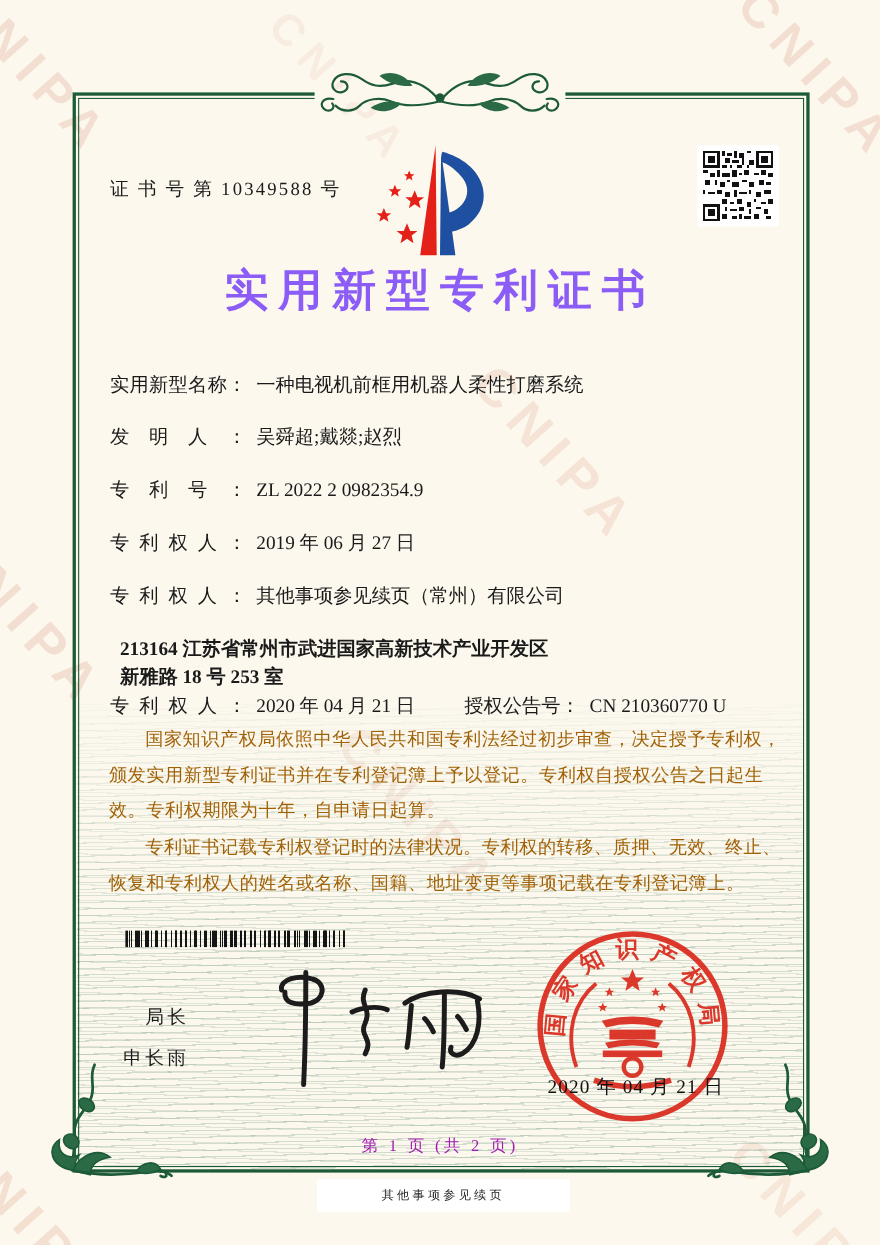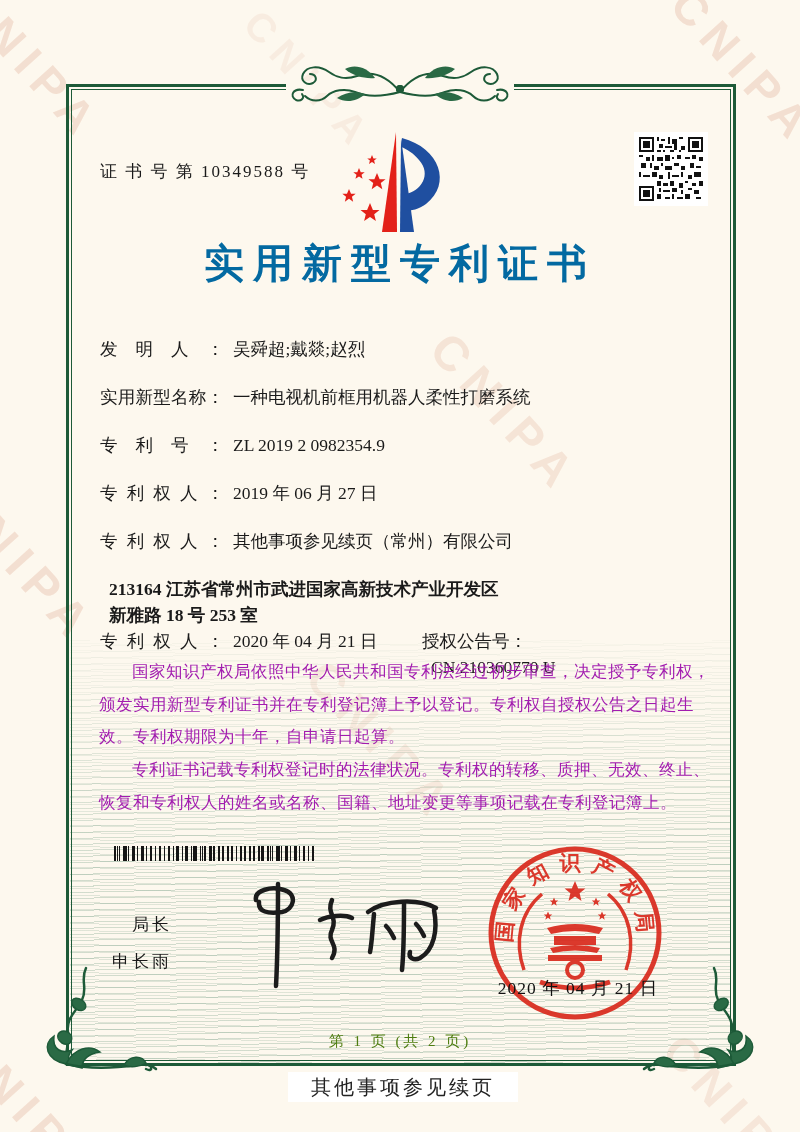--- a/index.html
+++ b/index.html
@@ -29,49 +29,49 @@
   .frame-inner{position:absolute;inset:2px;border:1px solid #1d5a38;}
   .ornament{position:absolute;z-index:2;pointer-events:none;}
   .orn-top{left:284px;top:56px;}
   .orn-bl{left:28px;top:966px;}
   .orn-br{left:642px;top:966px;transform:scaleX(-1);}
   
   .cert-no{position:absolute;left:100px;top:134px;z-index:2;font-size:17px;letter-spacing:2px;margin-top:26px;}
   .logo{position:absolute;left:338px;top:122px;z-index:2;}
   .qr{position:absolute;left:634px;top:132px;z-index:2;background:#fff;padding:5px;}
   .title{position:absolute;left:0;top:236px;width:100%;text-align:center;z-index:2;
-         font-size:40px;font-weight:bold;letter-spacing:9px;color:#0369a1;}
+         font-size:40px;font-weight:bold;letter-spacing:9px;color:#8b5cf6;}
   
   .fields{position:absolute;left:100px;top:336px;width:514px;z-index:2;font-size:17.5px;}
   .row{display:flex;line-height:26px;margin-bottom:22px;position:relative;}
   .lbl{width:124px;flex:none;text-align:justify;text-align-last:justify;-moz-text-align-last:justify;}
   .val{flex:1;margin-left:9px;}
   .row-address{margin-bottom:0;}
   .row-address .val{max-width:392px;font-weight:bold;}
-  .pair2{position:absolute;left:322px;top:0;display:flex;width:290px;flex-direction:column;}
+  .pair2{position:absolute;left:322px;top:0;display:flex;width:290px;}
   .pair2 .lbl2{flex:none;}
   .pair2 .val2{margin-left:9px;white-space:nowrap;}
   
   .body-text{position:absolute;left:99px;top:656px;width:614px;z-index:2;font-size:16.5px;
-             line-height:1.98;letter-spacing:.5px;color:#a21caf;}
+             line-height:1.98;letter-spacing:.5px;color:#a16207;}
   .body-text p{margin:0;text-indent:2em;}
   
   .barcode{position:absolute;left:114px;top:846px;width:202px;height:15px;z-index:2;
     background:
       repeating-linear-gradient(90deg,#151515 0 2px,rgba(0,0,0,0) 2px 5px,#151515 5px 6px,rgba(0,0,0,0) 6px 9px),
       repeating-linear-gradient(90deg,rgba(0,0,0,0) 0 3px,#151515 3px 4px,rgba(0,0,0,0) 4px 11px,#151515 11px 13px,rgba(0,0,0,0) 13px 17px);}
   .director{position:absolute;left:112px;top:906px;z-index:2;font-size:17px;letter-spacing:3px;line-height:37px;text-align:right;}
   .signature{position:absolute;left:232px;top:878px;z-index:2;}
   .seal{position:absolute;left:484px;top:842px;z-index:3;}
   .seal-date{position:absolute;left:492px;top:976px;width:172px;z-index:4;text-align:center;
              font-size:17.5px;letter-spacing:1px;color:#111;}
   .page-num{position:absolute;left:0;top:1032px;width:100%;text-align:center;z-index:2;
-            font-size:15px;letter-spacing:3px;color:#4d7c0f;}
+            font-size:15px;letter-spacing:3px;color:#a21caf;}
   .cont-note{position:absolute;left:288px;top:1072px;width:230px;height:30px;line-height:30px;z-index:2;
-             background:#ffffff;text-align:center;font-size:20px;letter-spacing:3px;color:#222;}
+             background:#ffffff;text-align:center;font-size:11px;letter-spacing:3px;color:#222;}
   svg text{font-family:"Liberation Serif","DejaVu Serif",serif;}
 </style>
 </head>
 <body>
 
 <div class="page">
 
   <div class="wm wm1">CNIPA</div>
   <div class="wm wm2">CNIPA</div>
   <div class="wm wm3">CNIPA</div>
@@ -213,30 +213,30 @@
         <rect x="17" y="27" width="3" height="1"></rect>
         <rect x="21" y="26" width="2" height="2"></rect>
         <rect x="26" y="27" width="2" height="1"></rect>
     </g>
   </svg>
 
   <div class="title">实用新型专利证书</div>
 
   <div class="fields">
     <div class="row">
+      <span class="lbl">实用新型名称：</span>
+      <span class="val">一种电视机前框用机器人柔性打磨系统</span>
+    </div>
+    <div class="row">
       <span class="lbl">发明人：</span>
       <span class="val">吴舜超;戴燚;赵烈</span>
     </div>
     <div class="row">
-      <span class="lbl">实用新型名称：</span>
-      <span class="val">一种电视机前框用机器人柔性打磨系统</span>
-    </div>
-    <div class="row">
       <span class="lbl">专利号：</span>
-      <span class="val">ZL 2019 2 0982354.9</span>
+      <span class="val">ZL 2022 2 0982354.9</span>
     </div>
     <div class="row">
       <span class="lbl">专利权人：</span>
       <span class="val">2019 年 06 月 27 日</span>
     </div>
     <div class="row">
       <span class="lbl">专利权人：</span>
       <span class="val">其他事项参见续页（常州）有限公司</span>
     </div>
     <div class="row row-address">

